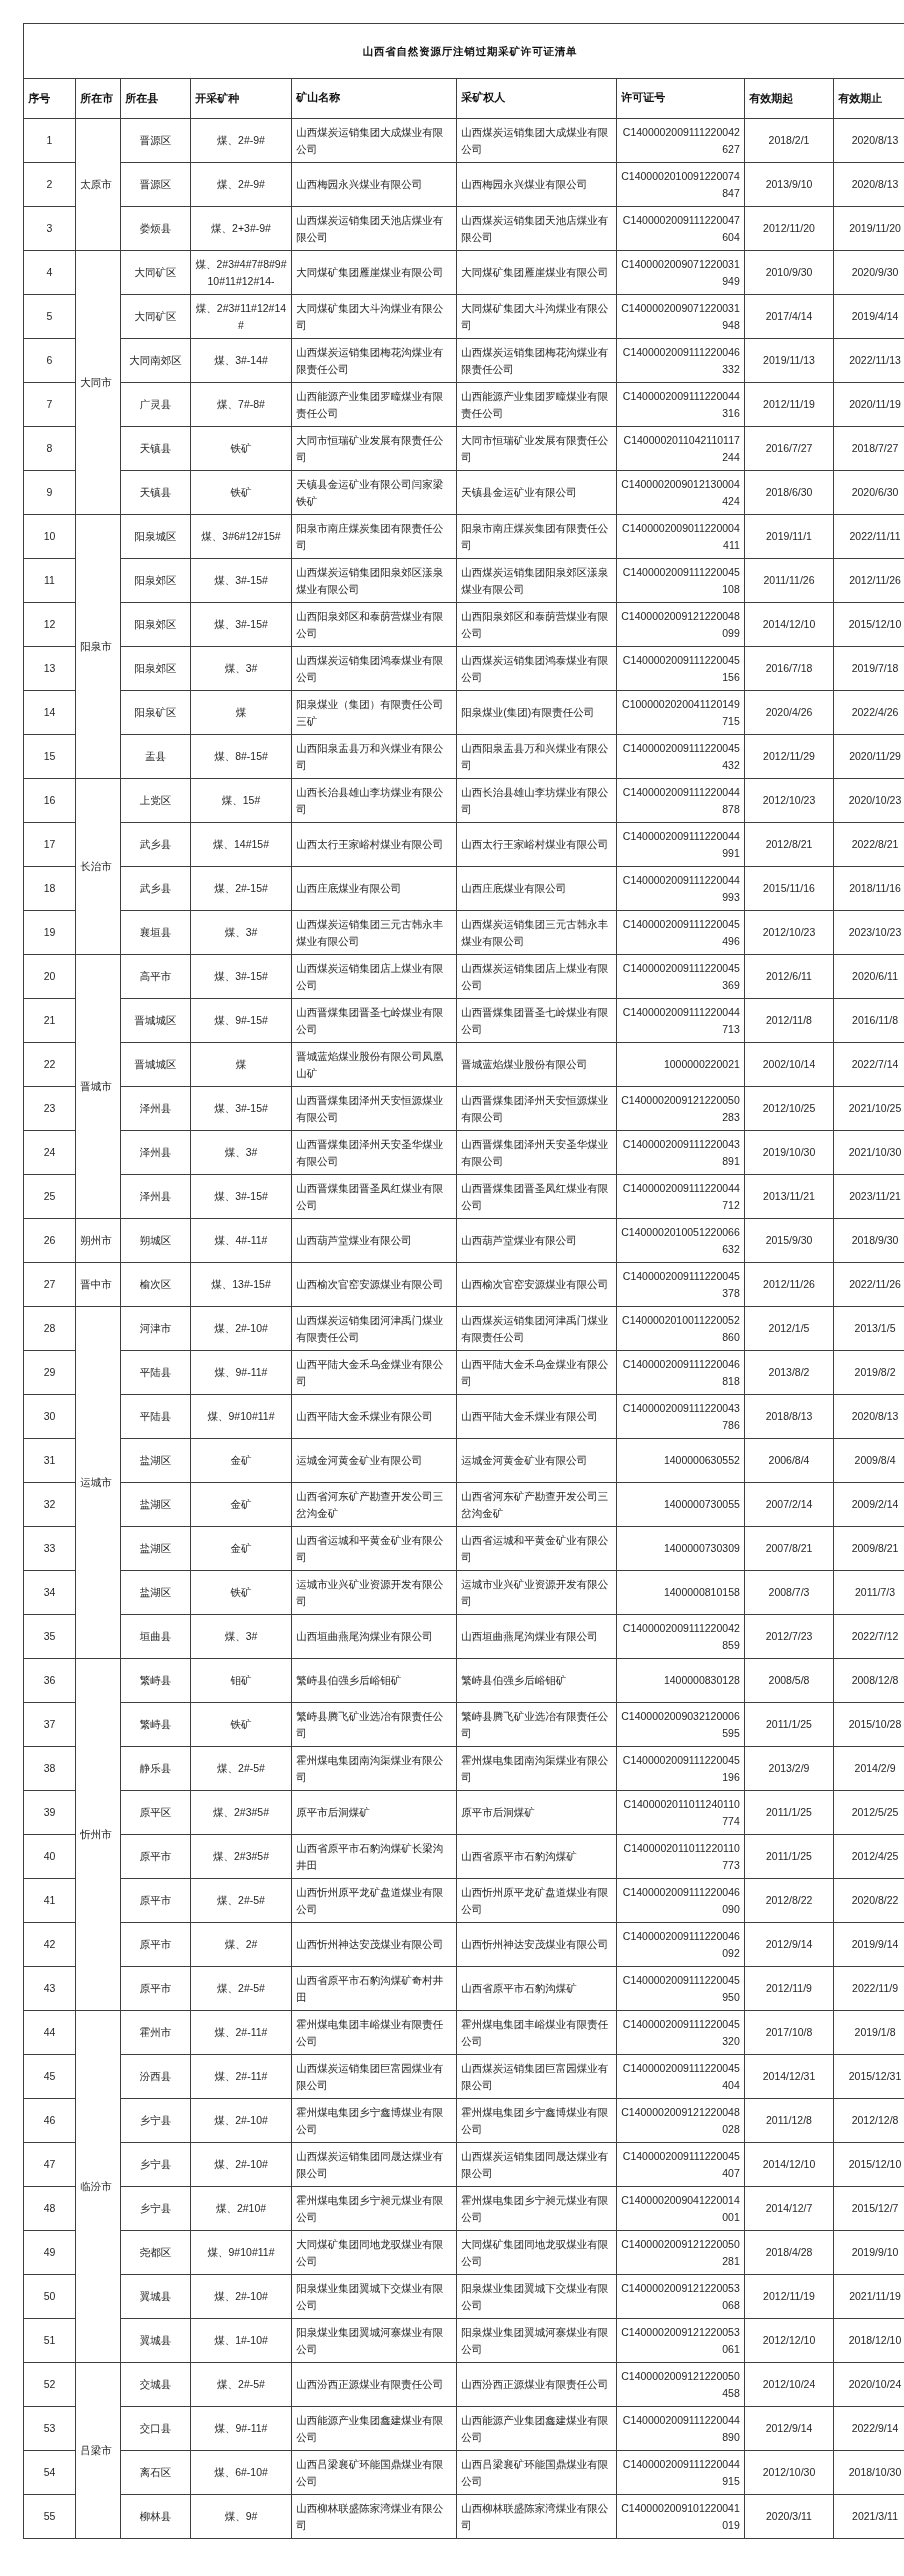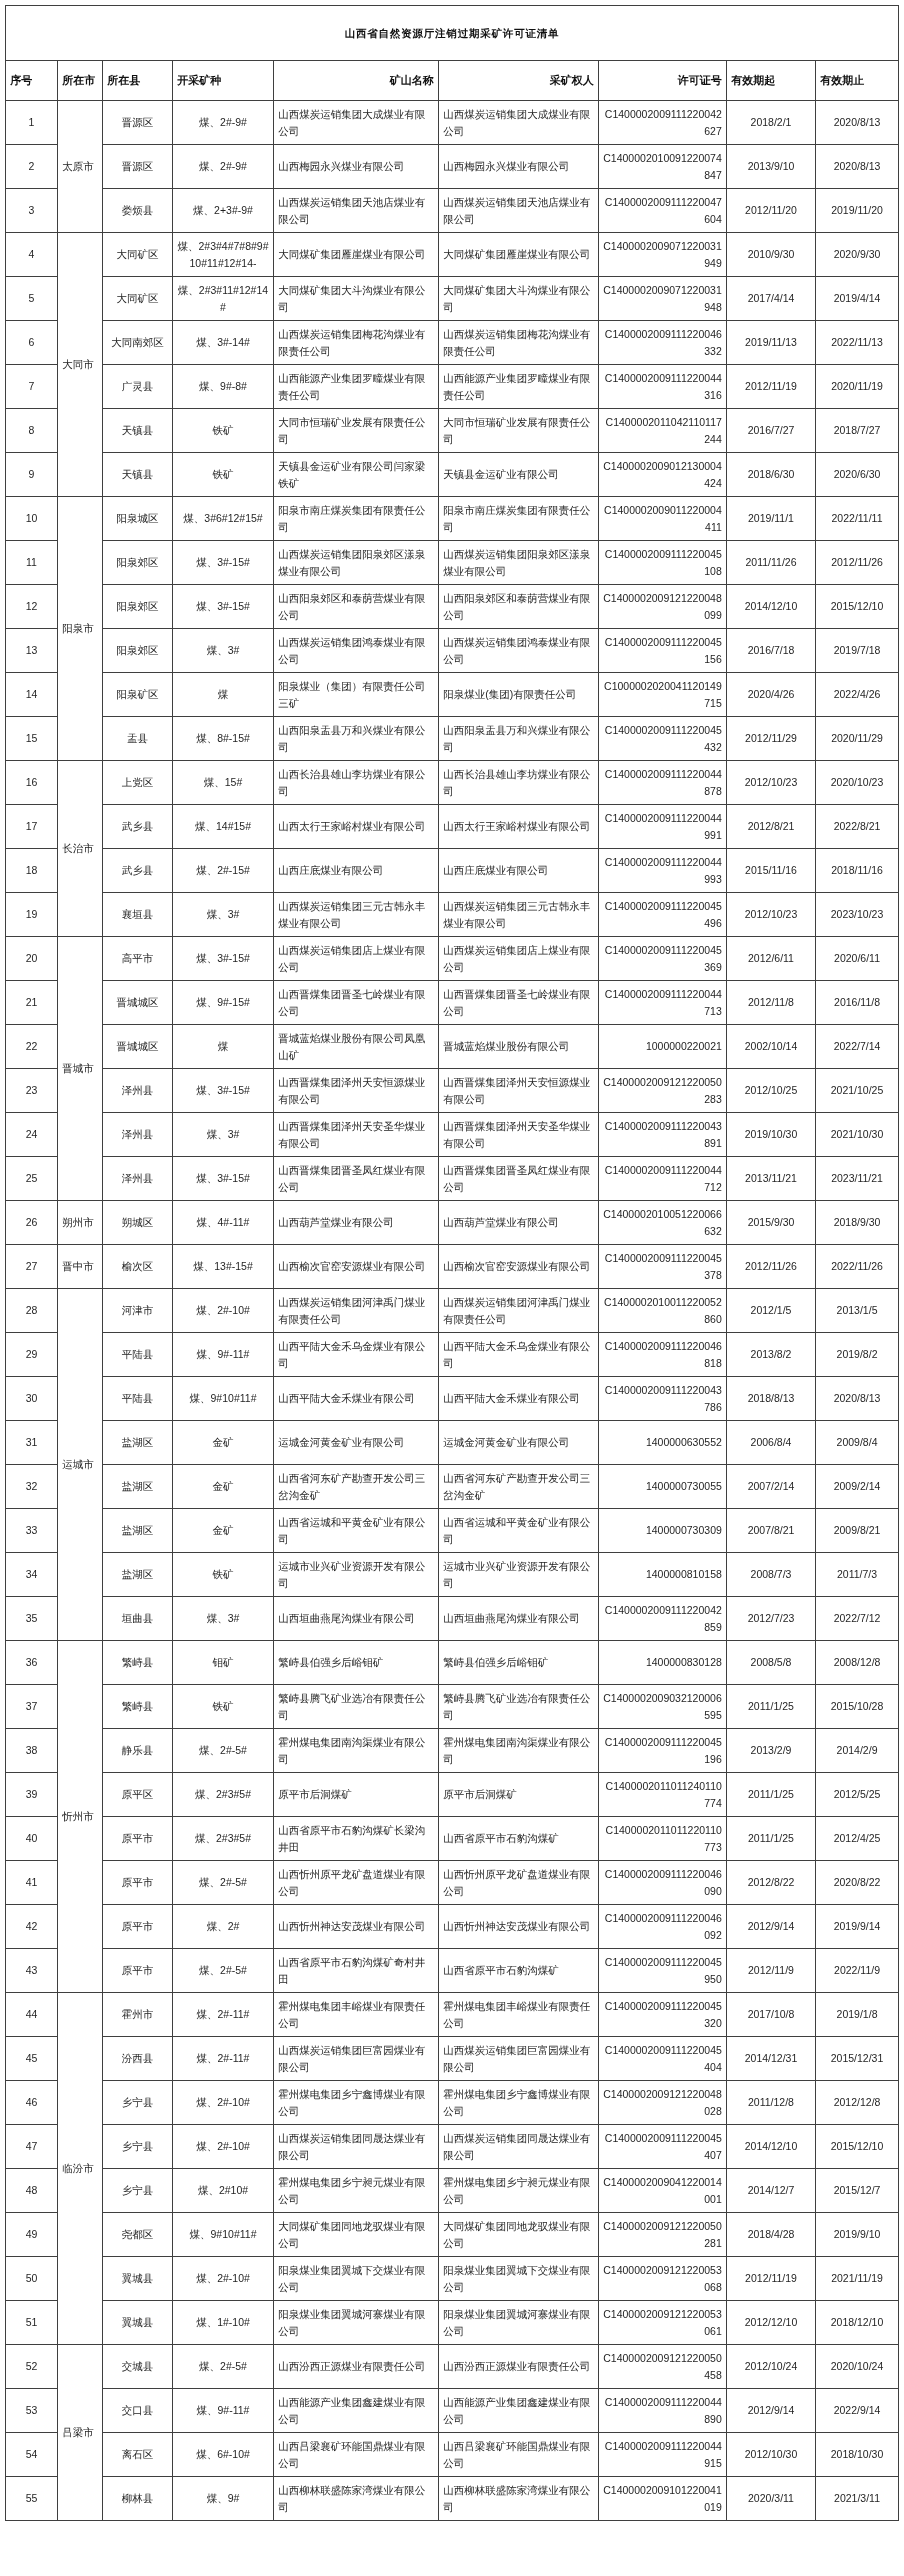--- a/index.html
+++ b/index.html
@@ -5,21 +5,21 @@
   * { margin: 0; padding: 0; box-sizing: border-box; }
   html, body {
     background: #ffffff;
     font-family: "Liberation Sans", "DejaVu Sans", sans-serif;
     color: #1f1f1f;
     width: 905px;
   }
   .sheet {
     width: 905px;
     min-height: 2576px;
-    padding: 5px;
+    padding: 23px;
     background: #ffffff;
   }
   table.license-table {
     width: 893px;
     border-collapse: collapse;
     table-layout: fixed;
     border: 1.7px solid #3f3f3f;
   }
   table.license-table td, table.license-table th {
     border: 0.8px solid #3f3f3f;
@@ -39,21 +39,21 @@
     letter-spacing: 0.8px;
     color: #111;
   }
   thead th.colhead {
     height: 40px;
     font-size: 11px;
     font-weight: bold;
     text-align: left;
     color: #111;
   }
-  thead th.colhead.left { text-align: right; }
+  thead th.colhead.left { text-align: left; font-family: Liberation Mono, monospace; }
   tbody td { height: 44px; }
   td.c-center { text-align: center; }
   td.c-left   { text-align: left; }
   td.city-cell { font-size: 11px; }
   td.num-cell  { text-align: center; }
   td.lic-cell  { font-family: "Liberation Sans", "DejaVu Sans", sans-serif; text-align: right; }
 </style>
 </head>
 <body>
 
@@ -145,21 +145,21 @@
           <td class="c-center">煤、3#-14#</td>
           <td class="c-left">山西煤炭运销集团梅花沟煤业有限责任公司</td>
           <td class="c-left">山西煤炭运销集团梅花沟煤业有限责任公司</td>
           <td class="c-left lic-cell">C1400002009111220046332</td>
           <td class="c-center">2019/11/13</td>
           <td class="c-center">2022/11/13</td>
         </tr>
         <tr>
           <td class="num-cell">7</td>
           <td class="c-center">广灵县</td>
-          <td class="c-center">煤、9#-8#</td>
+          <td class="c-center">煤、7#-8#</td>
           <td class="c-left">山西能源产业集团罗疃煤业有限责任公司</td>
           <td class="c-left">山西能源产业集团罗疃煤业有限责任公司</td>
           <td class="c-left lic-cell">C1400002009111220044316</td>
           <td class="c-center">2012/11/19</td>
           <td class="c-center">2020/11/19</td>
         </tr>
         <tr>
           <td class="num-cell">8</td>
           <td class="c-center">天镇县</td>
           <td class="c-center">铁矿</td>

